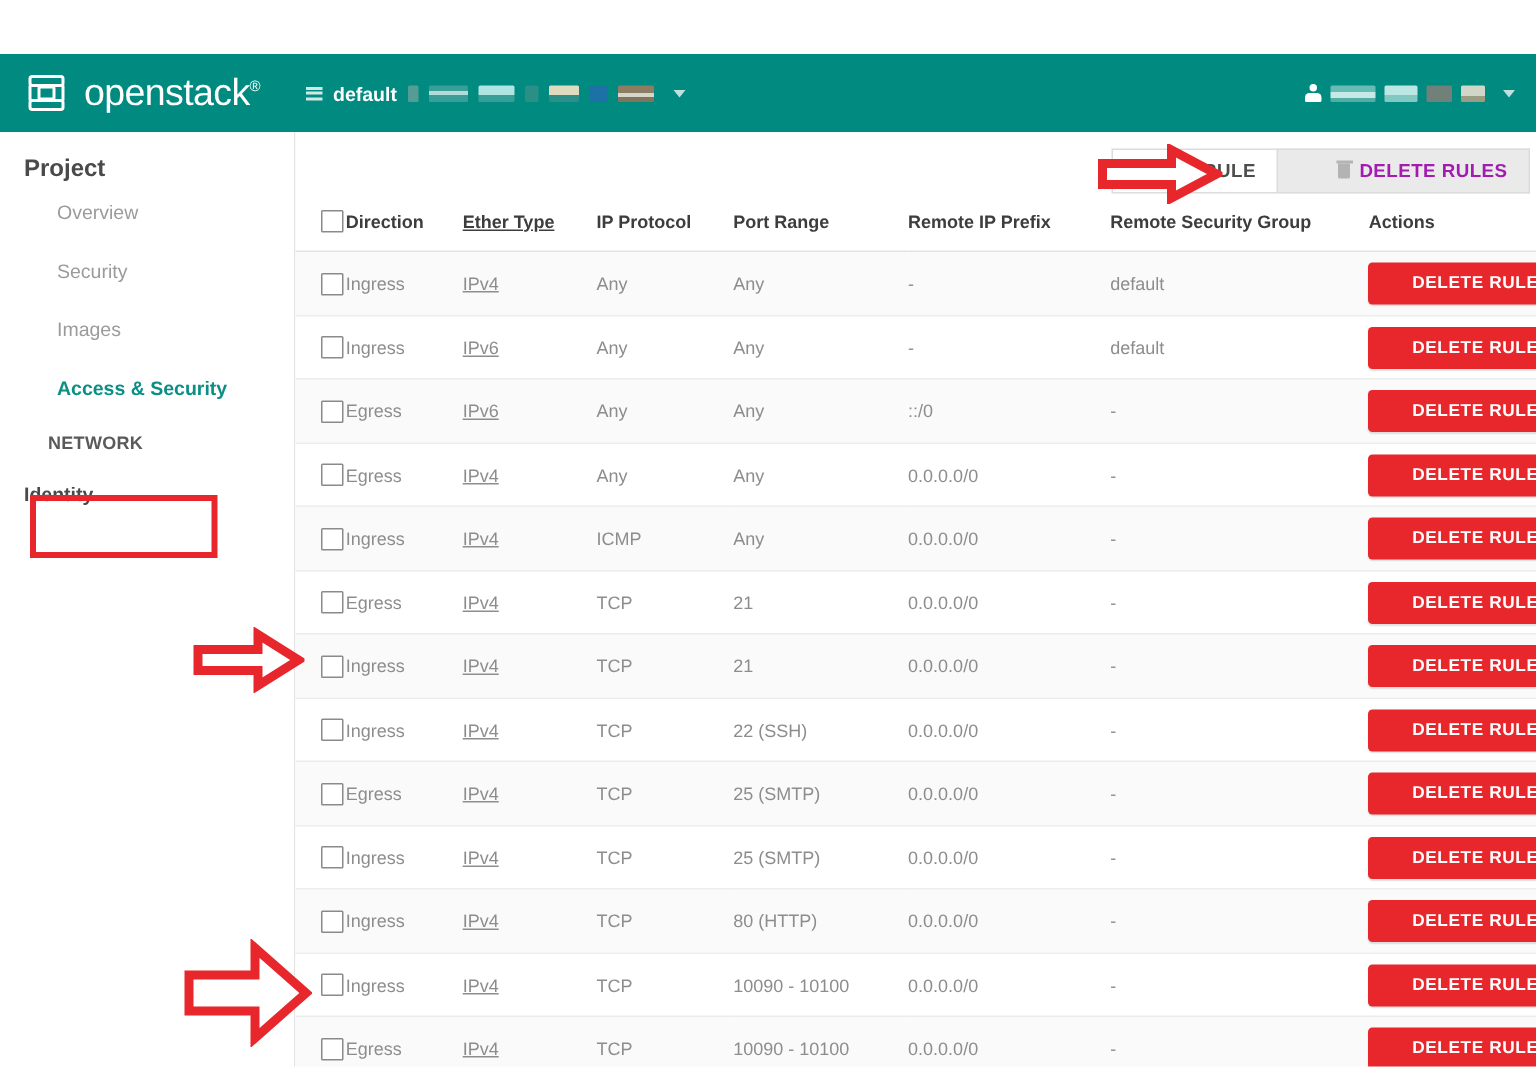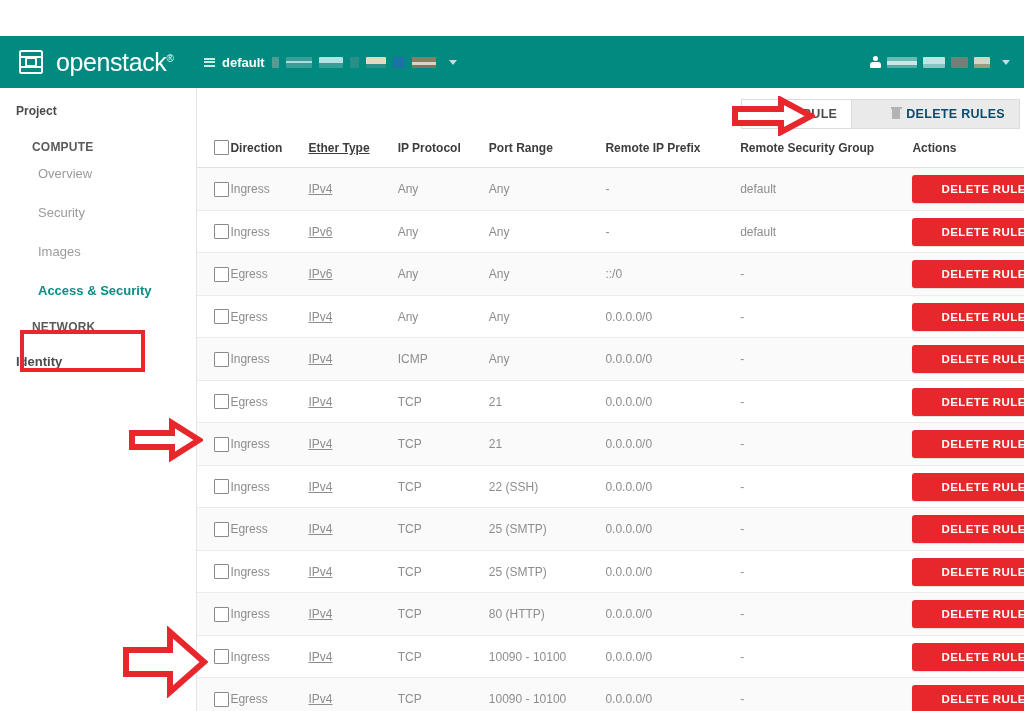--- a/index.html
+++ b/index.html
@@ -69,21 +69,21 @@
   .u2 { width: 22px; background: linear-gradient(180deg,#cdeeec 0 60%,#8fcdc8 60% 100%); }
   .u3 { width: 17px; background: #7b7f78; }
   .u4 { width: 16px; background: linear-gradient(180deg,#e2decd 0 65%,#a79e84 65% 100%); }
 
   
   .sidebar {
     position: absolute; left: 0; top: 52px; width: 197px; height: 659px;
     background: #ffffff; border-right: 1px solid #e4e4e4;
   }
   .nav-root {
-    font-size: 12px; font-weight: 700; color: #4a4a4a;
+    font-size: 16px; font-weight: 700; color: #4a4a4a;
     padding: 16px 0 0 16px;
   }
   .nav-group {
     font-size: 12px; font-weight: 700; color: #5a5a5a;
     padding: 22px 0 0 32px; letter-spacing: .2px;
   }
   .nav-item {
     font-size: 13px; color: #9b9b9b; padding: 12px 0 12px 38px;
     cursor: pointer;
   }
@@ -104,21 +104,21 @@
     align-items: center; padding: 10px 4px 0 0; gap: 0;
   }
   .btn {
     font-size: 12.5px; font-weight: 700; letter-spacing: .3px;
     height: 30px; padding: 0 14px; display: inline-flex;
     align-items: center; gap: 6px; border: 1px solid #dcdcdc;
     background: #ffffff; color: #4d4d4d; cursor: pointer;
   }
   .btn-plus { font-size: 14px; font-weight: 400; }
   .btn-disabled {
-    background: #eaeaea; color: #0c4a6e; border-color: #dcdcdc;
+    background: #eaeaea; color: #a21caf; border-color: #dcdcdc;
     cursor: default; border-left: none; padding-left: 40px;
   }
   .trash {
     display: inline-block; width: 8px; height: 10px; position: relative;
     background: #b3b3b3; border-radius: 0 0 1px 1px;
   }
   .trash::before {
     content: ""; position: absolute; left: -1.5px; top: -2.5px;
     width: 11px; height: 2px; background: #b3b3b3;
   }
@@ -209,21 +209,20 @@
       <span class="redact u1"></span>
       <span class="redact u2"></span>
       <span class="redact u3"></span>
       <span class="redact u4"></span>
       <span class="caret-d"></span>
     </div>
   </div>
 
   <div class="sidebar">
     <div class="nav-root">Project</div>
-    <div class="nav-group">COMPUTE</div>
 
     <div class="nav-item">
       <span>Overview</span>
     </div>
     <div class="nav-item">
       <span>Security</span>
     </div>
     <div class="nav-item">
       <span>Images</span>
     </div>

